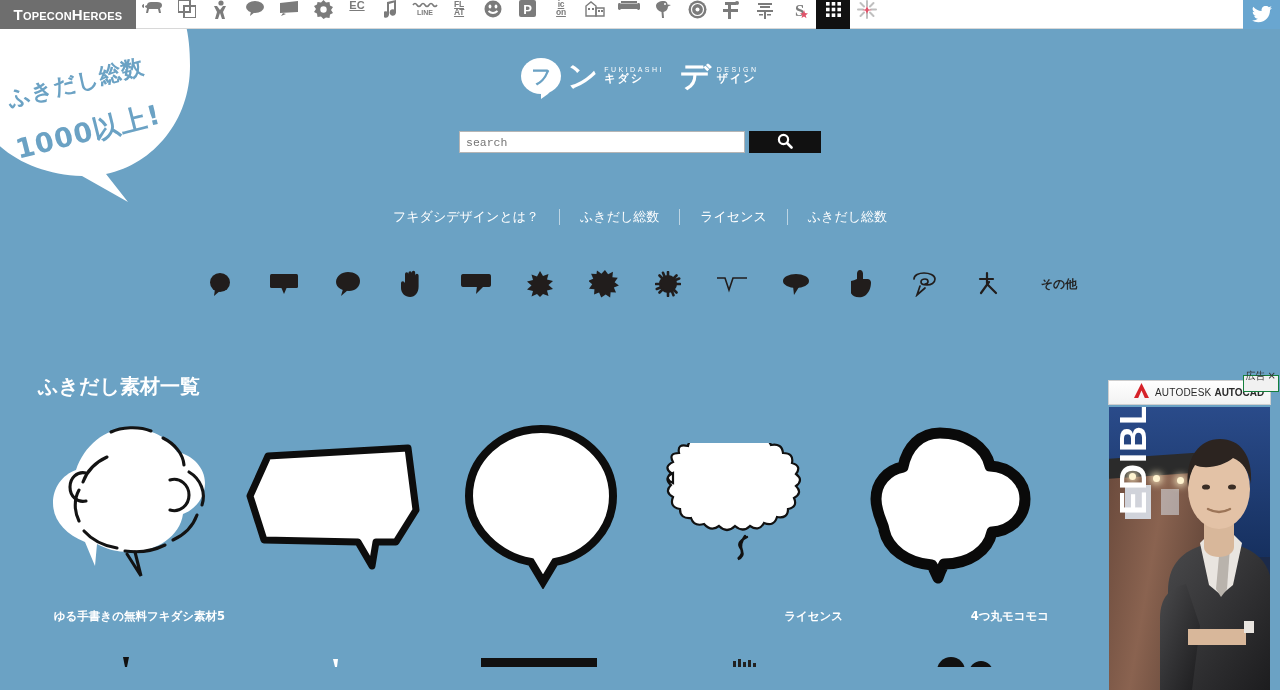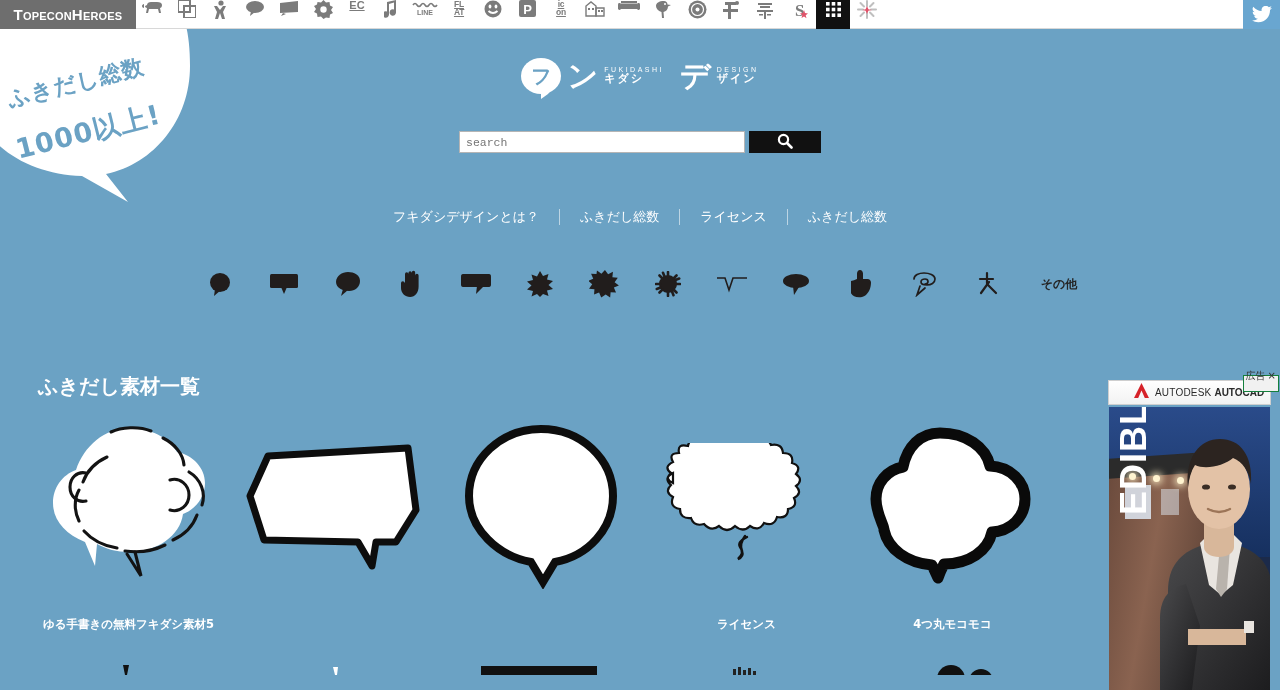--- a/index.html
+++ b/index.html
@@ -159,22 +159,22 @@
     z-index: 4;
   }
   .card { width: 205px; margin-right: 1px; }
   .thumb {
     width: 205px; height: 180px;
     display: flex; align-items: center; justify-content: center;
     cursor: pointer;
   }
   .thumb svg { display: block; }
   .caption {
-    margin-top: 20px;
-    text-align: center;
+    margin-top: 12px;
+    text-align: right;
     color: #fff;
     font-size: 11.5px; font-weight: bold;
     font-family: "DejaVu Sans", sans-serif;
     line-height: 1.7;
     cursor: pointer;
     padding: 0 6px;
   }
   .card.r2 .thumb { height: 40px; align-items: flex-start; overflow: hidden; }
 
   

